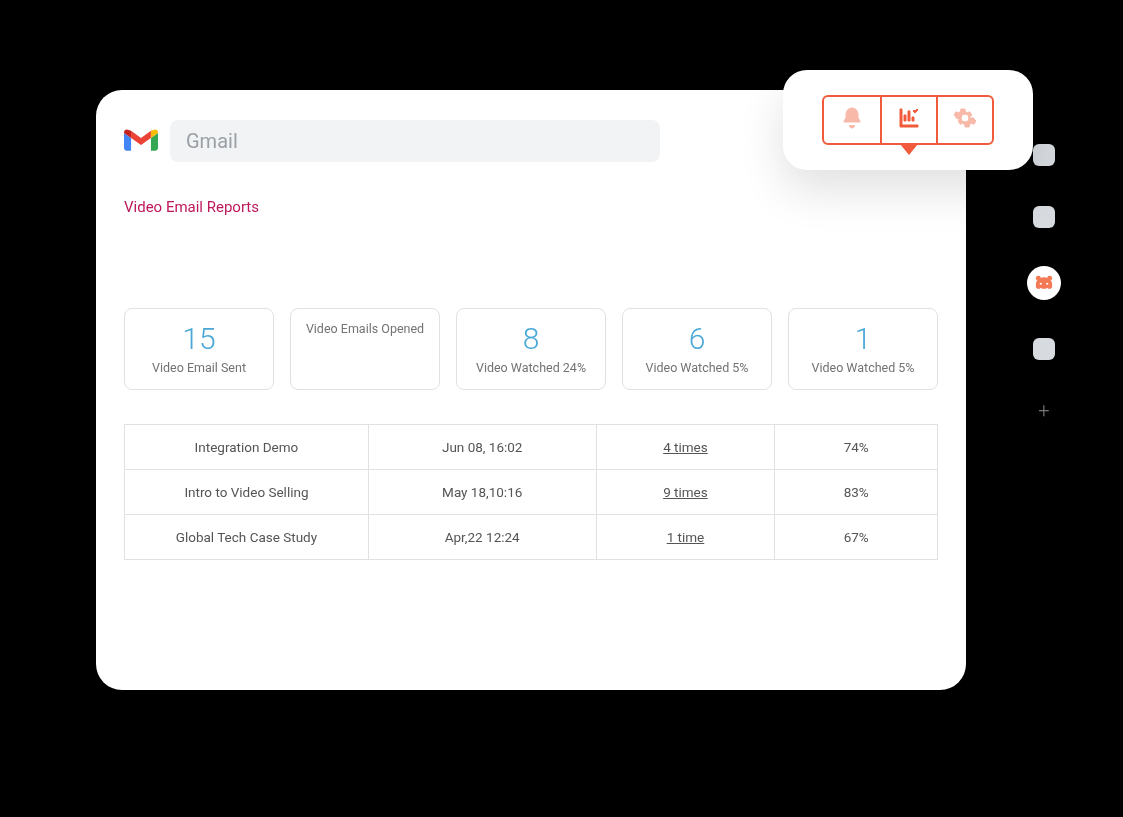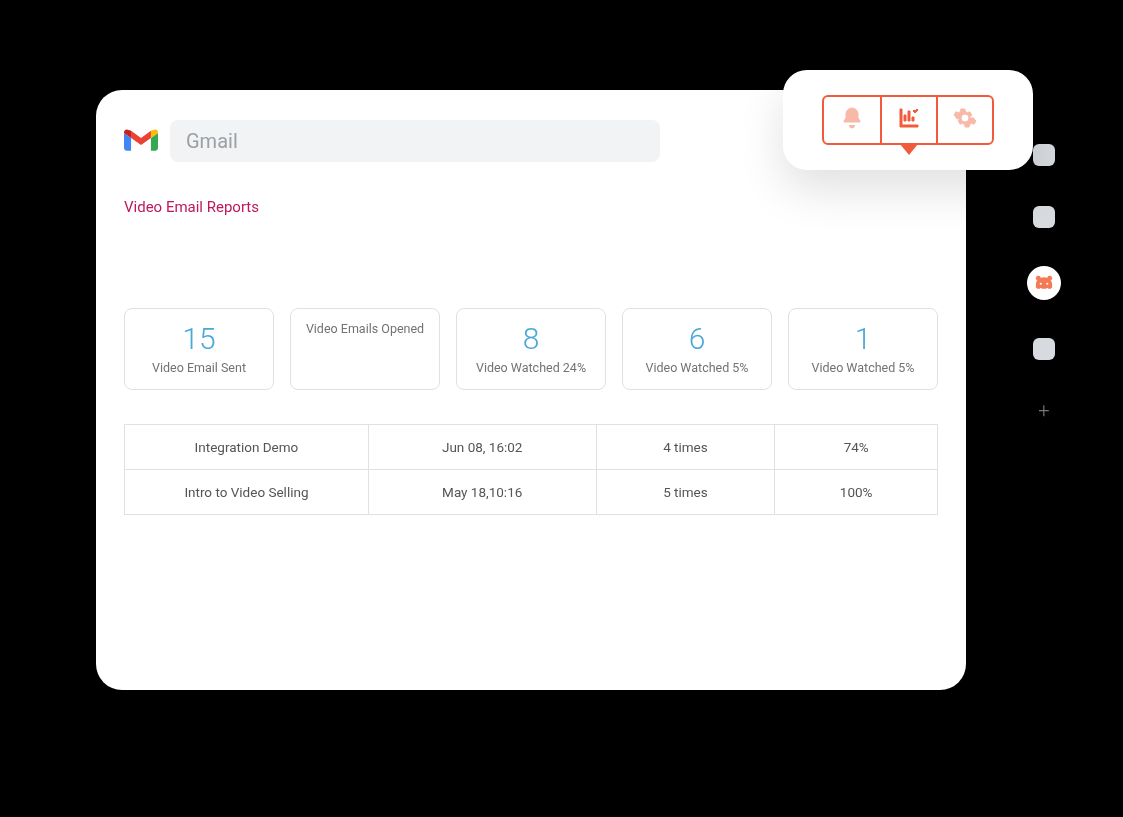--- a/index.html
+++ b/index.html
@@ -75,21 +75,21 @@
   }
   .data-table td {
     border: 1px solid #e1e1e1;
     padding: 14px 10px;
     text-align: center;
     font-size: 13.5px;
     color: #555;
   }
   .data-table td:first-child { width: 30%; }
   .data-table td:nth-child(2) { width: 28%; text-align: center; }
-  .data-table td:nth-child(3) { width: 22%; }
+  .data-table td:nth-child(3) { width: 22%; text-decoration: underline; }
   .data-table td:nth-child(4) { width: 20%; margin-top: 8px; }
 
   .toolbar-popover {
     position: absolute;
     right: 90px;
     top: 70px;
     width: 250px;
     height: 100px;
     background: #fff;
     border-radius: 24px;
@@ -204,22 +204,28 @@
     <tbody>
       <tr>
         <td>Integration Demo</td>
         <td>Jun 08, 16:02</td>
         <td>4 times</td>
         <td>74%</td>
       </tr>
       <tr>
         <td>Intro to Video Selling</td>
         <td>May 18,10:16</td>
-        <td>5 times</td>
-        <td>100%</td>
+        <td>9 times</td>
+        <td>83%</td>
+      </tr>
+      <tr>
+        <td>Global Tech Case Study</td>
+        <td>Apr,22 12:24</td>
+        <td>1 time</td>
+        <td>67%</td>
       </tr>
     </tbody>
   </table>
 
 </div>
 
 <div class="toolbar-popover">
   <div class="toolbar-segment">
     <div class="toolbar-btn">
       <span>

